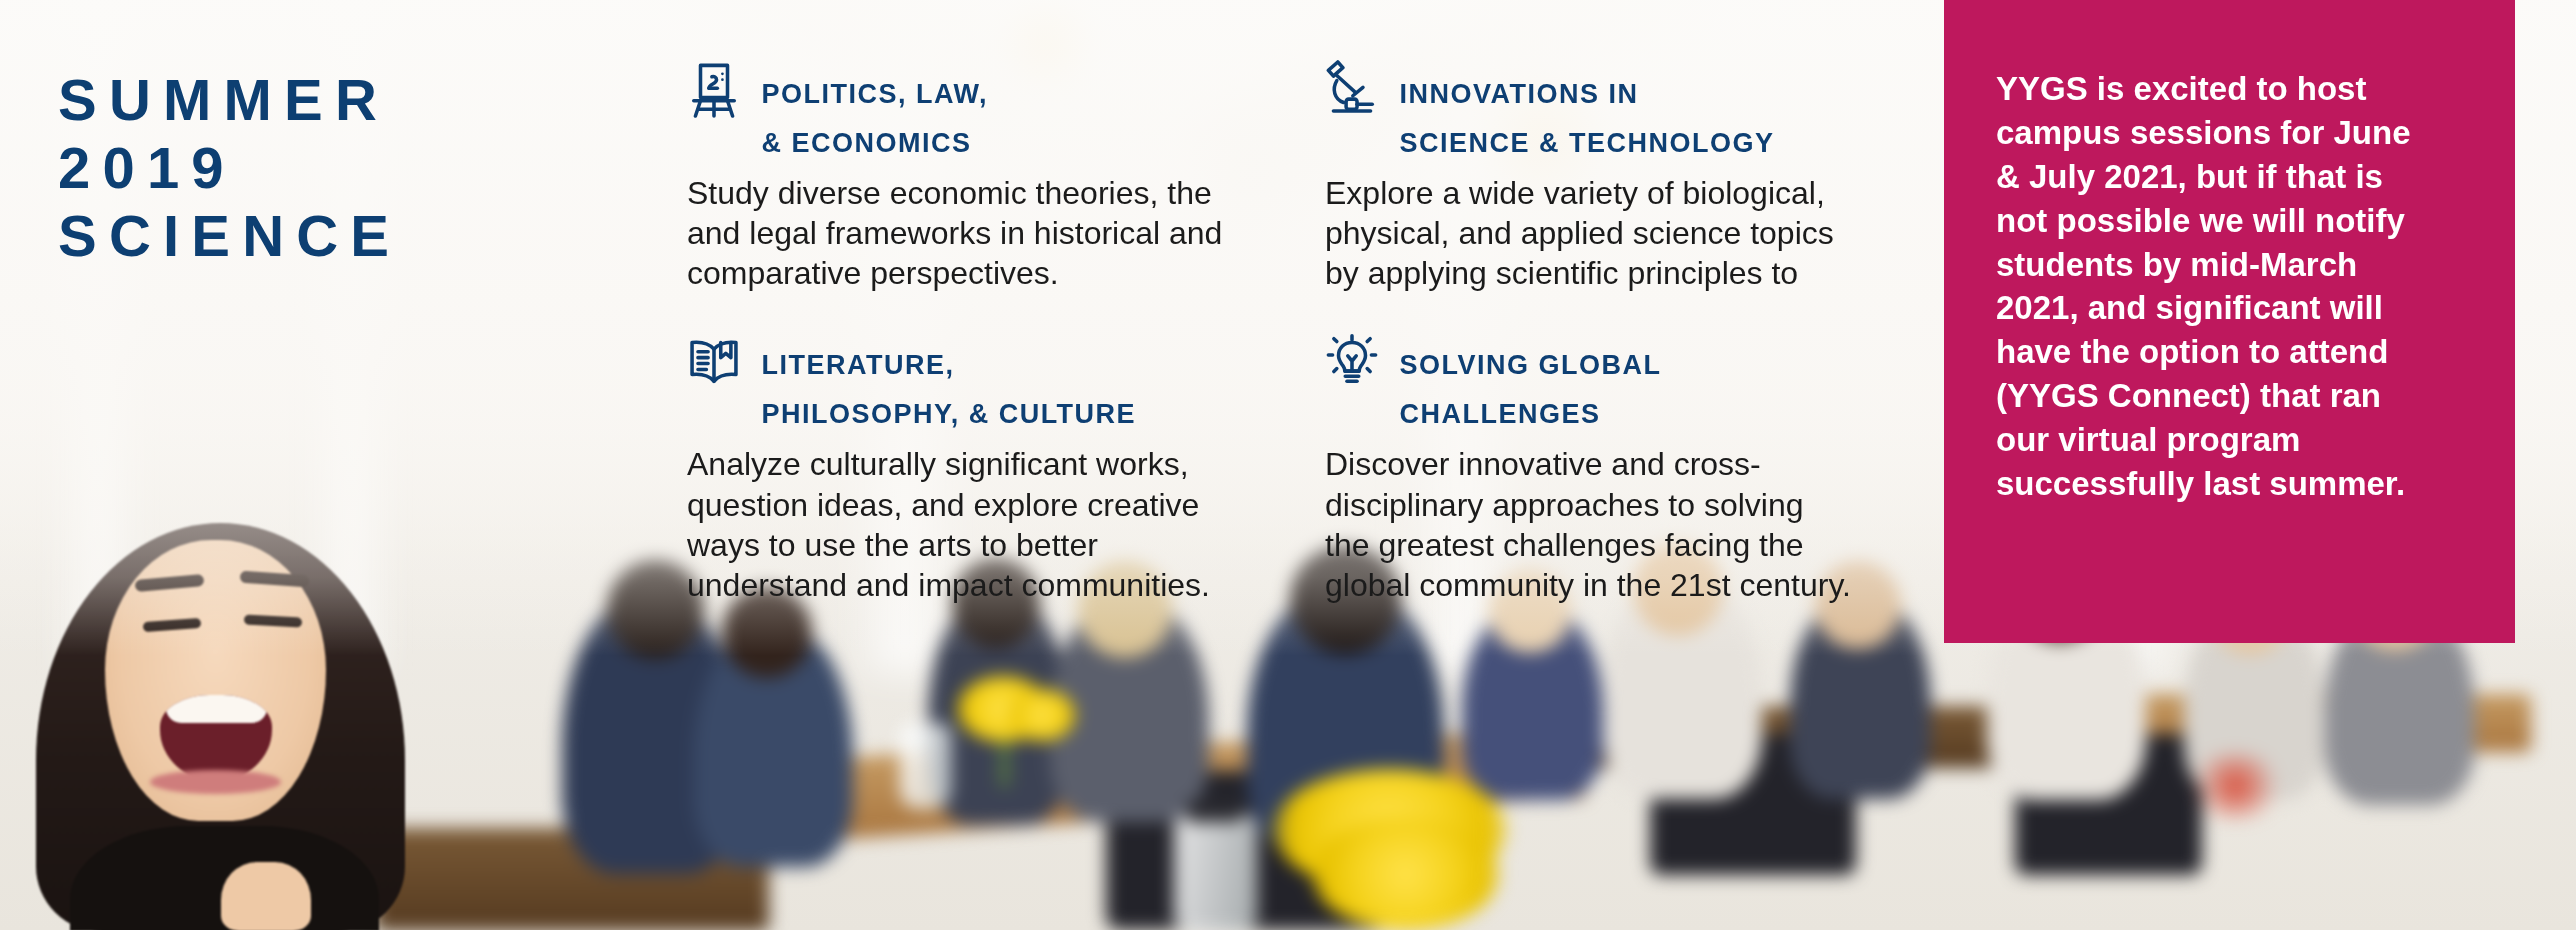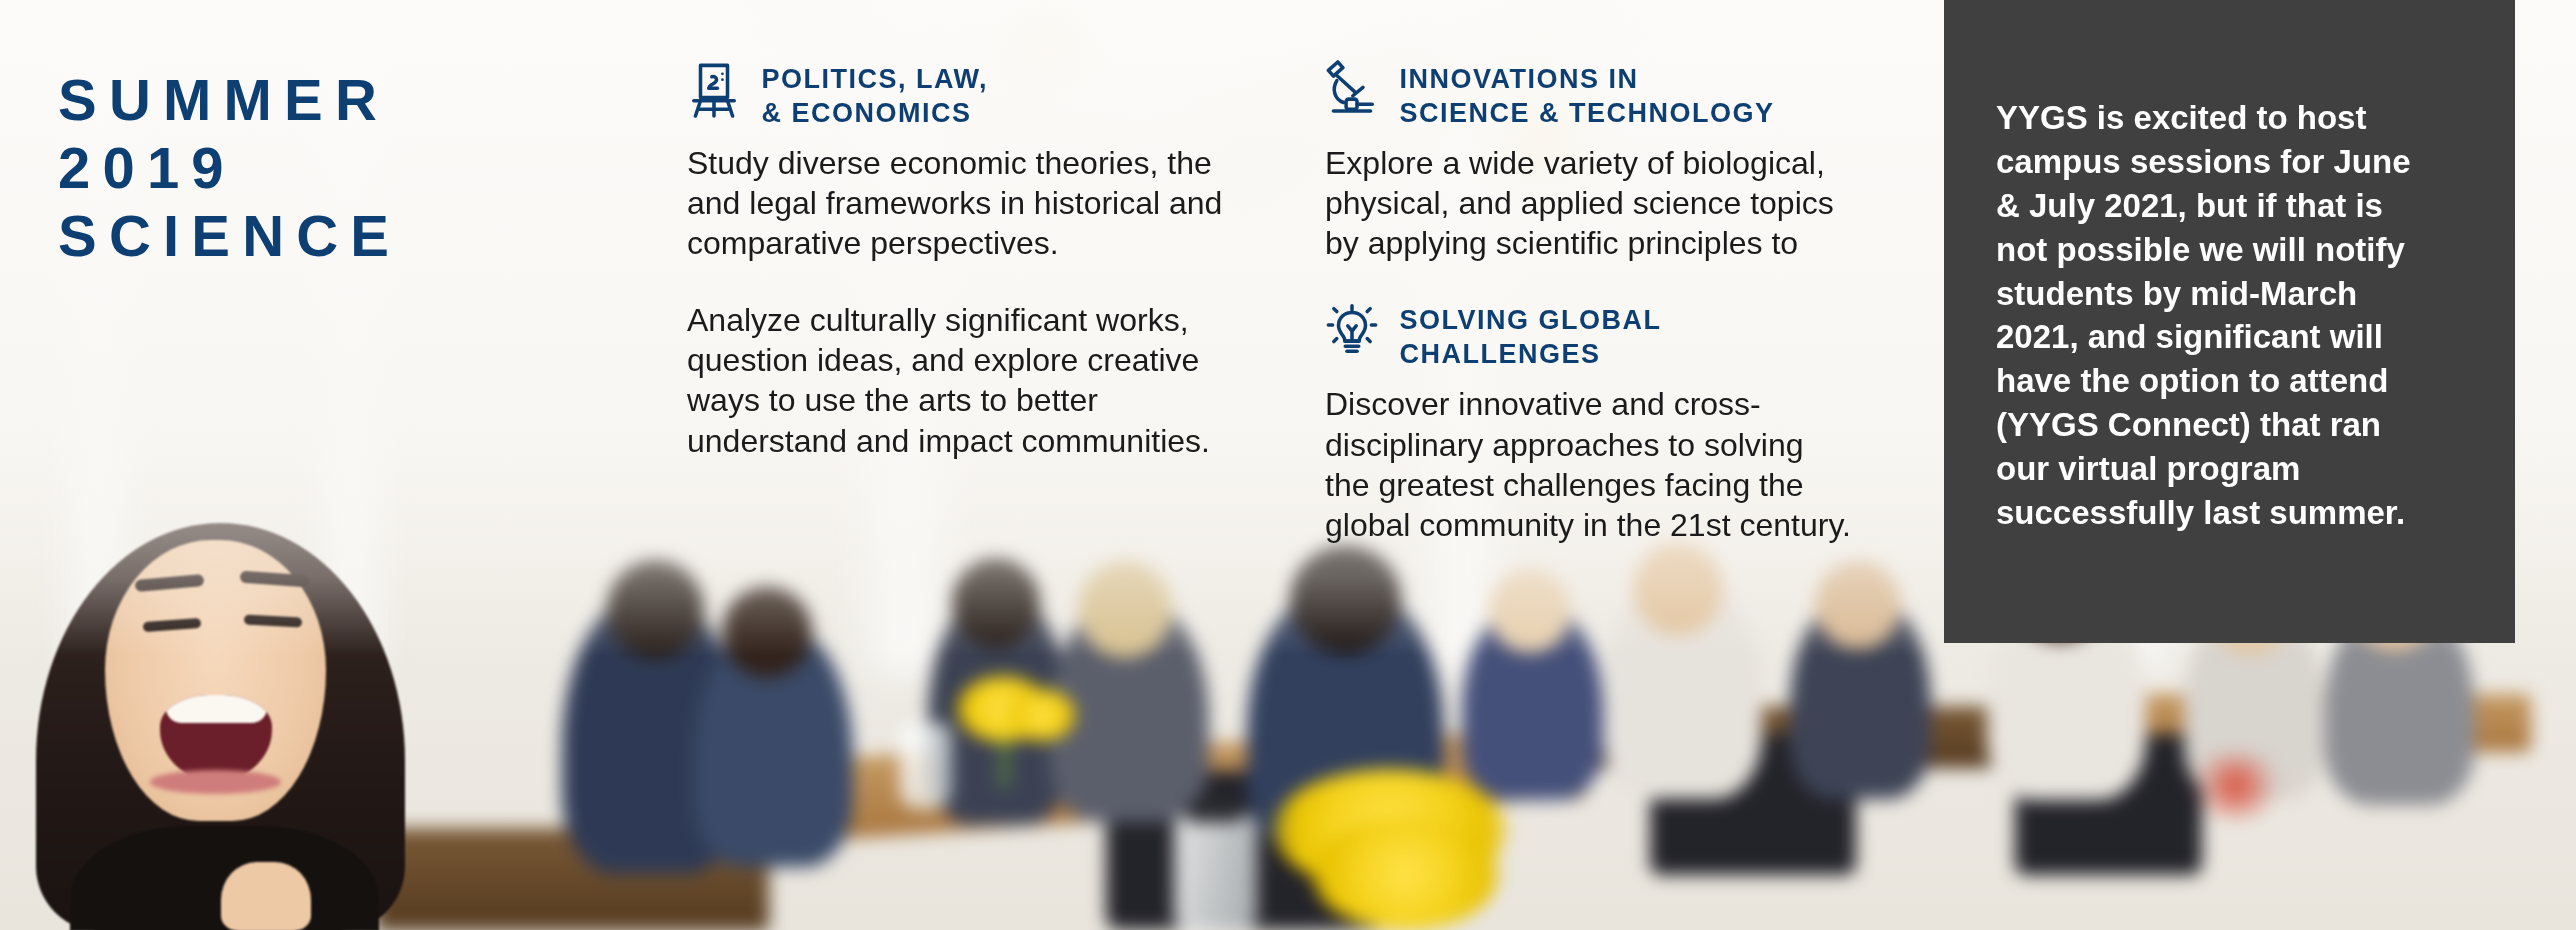--- a/index.html
+++ b/index.html
@@ -127,32 +127,32 @@
   .card-head{display:flex;align-items:flex-start;gap:20.6px;}
   .icon{
     flex:0 0 auto;width:54px;height:58px;margin-top:1.9px;
     color:#0e3f73;
   }
   .icon svg{display:block;width:100%;height:100%;}
   .card-title{
     color:#0e3f73;font-weight:bold;font-size:27px;line-height:1.26;
     letter-spacing:1.5px;padding-top:3.7px;
   }
-  .card-title span{display:block;white-space:nowrap;}
+  .card-title span{display:block;white-space:nowrap;margin-top:15px;}
   .card-body{
     margin-top:13px;
     color:#1b1b1b;font-size:32px;line-height:1.26;font-weight:normal;
   }
   .card-body span{display:block;white-space:nowrap;}
 
   .notice{
     position:absolute;left:1944px;top:0;width:571px;height:643px;
-    background:#404040;
+    background:#be185d;
     box-sizing:border-box;
-    padding:96px 49px 37px 52px;
+    padding:67px 49px 37px 52px;
   }
   .notice-text{
     color:#ffffff;font-weight:bold;font-size:33px;line-height:1.33;
   }
   .notice-text span{display:block;white-space:nowrap;}
 </style>
 </head>
 <body>
 
 <div class="banner">
@@ -278,20 +278,34 @@
           </div>
         </div>
         <div class="card-body">
           <span>Study diverse economic theories, the</span>
           <span>and legal frameworks in historical and</span>
           <span>comparative perspectives.</span>
         </div>
       </div>
 
       <div class="card">
+        <div class="card-head">
+          <span class="icon">
+            <svg viewBox="0 0 64 60" fill="none" stroke="currentColor" stroke-width="4.2" stroke-linecap="round" stroke-linejoin="round">
+              <path d="M32 16C26 9 16 7 6 8v38c10-1 20 1 26 8 6-7 16-9 26-8V8c-10-1-20 1-26 8z"></path>
+              <path d="M32 16v38"></path>
+              <path d="M13 19h12M13 26h12M13 33h12M13 40h10"></path>
+              <path d="M40 8v18l6-5 6 5V8"></path>
+            </svg>
+          </span>
+          <div class="card-title">
+            <span>LITERATURE,</span>
+            <span>PHILOSOPHY, &amp; CULTURE</span>
+          </div>
+        </div>
         <div class="card-body">
           <span>Analyze culturally significant works,</span>
           <span>question ideas, and explore creative</span>
           <span>ways to use the arts to better</span>
           <span>understand and impact communities.</span>
         </div>
       </div>
 
     </div>
 

